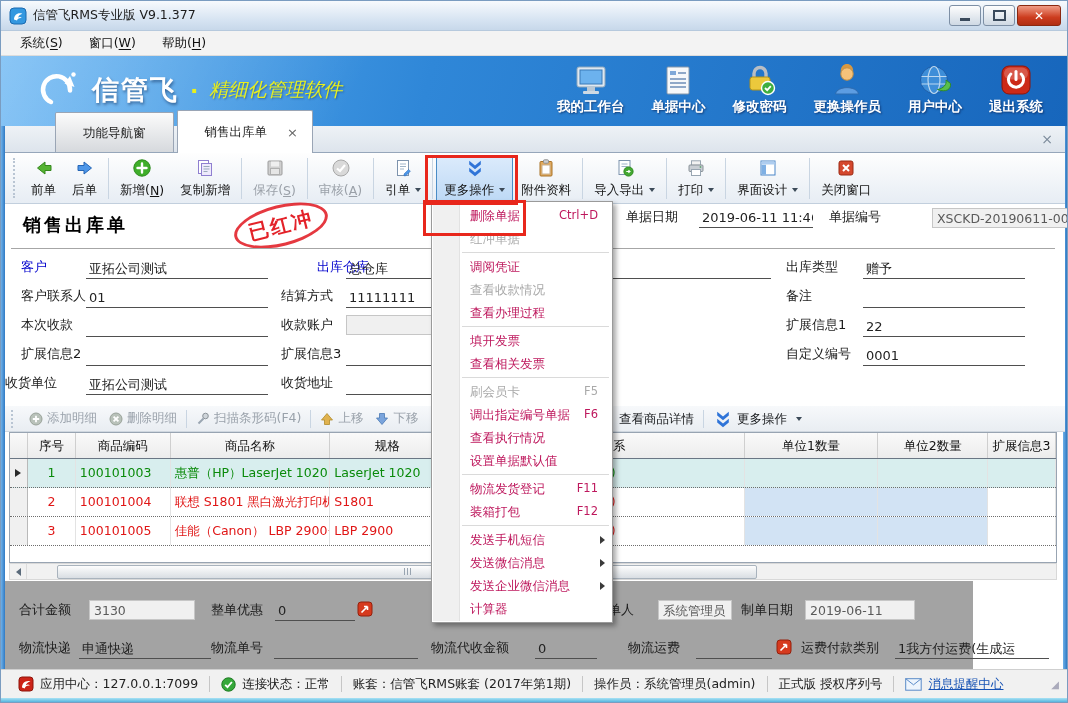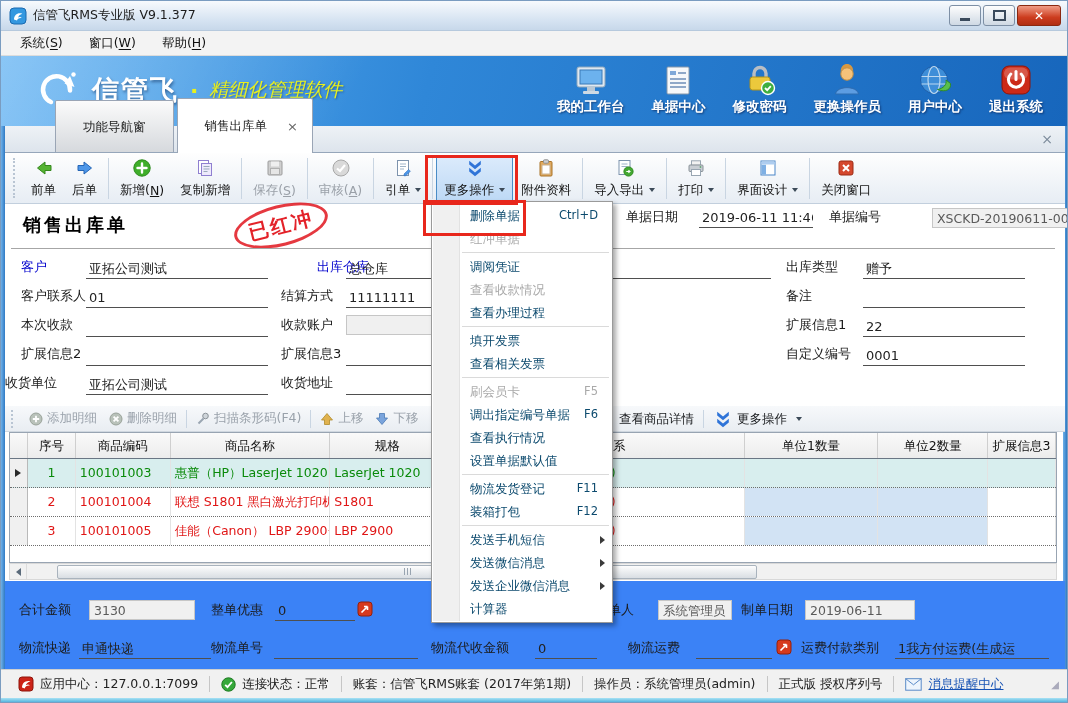--- a/index.html
+++ b/index.html
@@ -21,21 +21,21 @@
   .banner .sheen{position:absolute;left:0;top:0;width:60%;height:100%;background:linear-gradient(115deg,rgba(255,255,255,.28),rgba(255,255,255,0) 55%);}
   .brand{position:absolute;left:36px;top:13px;display:flex;align-items:center;gap:9px;}
   .brandname{font-size:27px;font-weight:bold;color:#fff;letter-spacing:2px;text-shadow:1px 2px 3px rgba(0,20,60,.45);}
   .branddot{color:#e9f01c;font-size:22px;font-weight:bold;margin:0 2px;}
   .slogan{font-size:19px;font-weight:normal;font-style:italic;color:#e9f01c;text-shadow:1px 1px 2px rgba(0,20,60,.4);}
   .bactions{position:absolute;right:24px;top:7px;display:flex;gap:27px;}
   .bact{display:flex;flex-direction:column;align-items:center;gap:1px;}
   .bact .blabel{font-size:13.5px;font-weight:bold;color:#fff;text-shadow:1px 1px 2px rgba(0,10,50,.55);white-space:nowrap;}
   
   .tabstrip{position:absolute;left:4px;top:125px;width:1060px;height:27px;background:linear-gradient(#eef2f6,#dde4ec);border-bottom:1px solid #96a6ba;display:flex;align-items:flex-end;padding-left:50px;box-sizing:border-box;}
-  .tab{height:23px;line-height:23px;padding:14px 27px;font-size:12.5px;color:#222;background:linear-gradient(#fbfbfb,#d6d9dd);border:1px solid #9aa5b5;border-bottom:none;border-radius:2px 2px 0 0;margin-right:3px;}
+  .tab{height:23px;line-height:23px;padding:8px 27px;font-size:12.5px;color:#222;background:linear-gradient(#fbfbfb,#d6d9dd);border:1px solid #9aa5b5;border-bottom:none;border-radius:2px 2px 0 0;margin-right:3px;}
   .tab.active{background:#fff;height:26px;line-height:26px;margin-bottom:-1px;display:flex;align-items:center;gap:20px;padding-right:14px;}
   .tabx{color:#666;font-size:13px;line-height:1;}
   .stripclose{margin-left:auto;align-self:center;margin-right:12px;color:#7b8a9a;font-size:14px;}
   
   .toolbar{position:absolute;left:4px;top:152px;width:1060px;height:51px;background:linear-gradient(#fefefe,#e7edf4);border-bottom:1px solid #c2cfdd;display:flex;align-items:center;padding-left:4px;box-sizing:border-box;}
   .tgrip{width:4px;height:40px;border-left:2px dotted #b9c5d3;margin:0 4px;}
   .tbtn{display:flex;flex-direction:column;align-items:center;justify-content:center;gap:4px;padding:2px 7px;border-radius:2px;border:1px solid transparent;}
   .tbtn .tlblrow{display:flex;align-items:center;font-size:12.5px;color:#141414;white-space:nowrap;}
   .tbtn.disabled .tlblrow{color:#9aa0a8;}
   .tbtn.hl{background:linear-gradient(#dcebfc,#bdd9f5);border-color:#4a8cc6;}
@@ -70,35 +70,35 @@
   .multicell{text-align:right;padding-right:128px;}
   .gfill{display:flex;flex:1;}
   .gfill .fillmarker{width:18px;background:#f2f2f2;border-right:1px solid #c4c4c4;}
   
   .hscroll{position:absolute;left:8px;top:562px;width:1048px;height:17px;background:#f1f1f1;border:1px solid #d8d8d8;box-sizing:border-box;display:flex;align-items:center;}
   .harrow{width:16px;height:100%;border-right:1px solid #dcdcdc;display:flex;align-items:center;justify-content:center;}
   .harrow .tl{width:0;height:0;border-right:5px solid #5a6a7a;border-top:4px solid transparent;border-bottom:4px solid transparent;}
   .hthumb{position:relative;margin-left:30px;width:698px;height:12px;background:linear-gradient(#fdfdfd,#d9dee3);border:1px solid #a9b3bd;border-radius:2px;}
   .hthumb i{position:absolute;left:50%;top:2px;width:1px;height:7px;background:#98a4b0;box-shadow:-3px 0 #98a4b0,3px 0 #98a4b0;}
   
-  .footer{position:absolute;left:4px;top:580px;width:1060px;height:88px;background:#3b82f6;}
+  .footer{position:absolute;left:4px;top:580px;width:968px;height:88px;background:#a3a3a3;}
   .footer .flabel{line-height:22px;}
   .redtool{position:absolute;width:16px;height:16px;}
   
   .statusbar{position:absolute;left:0;top:668px;width:100%;height:29px;background:#f1f1f1;border-top:1px solid #cfcfcf;display:flex;align-items:center;padding:0 6px;box-sizing:border-box;}
   .sbi{display:flex;align-items:center;gap:6px;font-size:12.5px;color:#222;padding:0 11px;white-space:nowrap;}
   .sbi.link{color:#1652b4;text-decoration:underline;}
   .sbsep{width:1px;height:16px;background:#c6c6c6;}
   .sgrip{margin-left:auto;margin-right:2px;color:#aab;font-size:10px;}
   .bottomstrip{position:absolute;left:0;top:697px;width:100%;height:6px;background:linear-gradient(#a8e2f4,#2f9fd4);}
   .sideborder{position:absolute;top:125px;width:4px;height:572px;background:linear-gradient(90deg,#6fb0e8,#2f7ac4);}
   
   .ctxmenu{position:absolute;left:430px;top:200px;width:182px;background:#fff;border:1px solid #9a9a9a;box-shadow:3px 3px 5px rgba(0,0,0,.35);padding:2px 0;z-index:100;box-sizing:border-box;}
   .ctxgutter{position:absolute;left:1px;top:1px;bottom:1px;width:26px;background:#f0f0f0;border-right:1px solid #e2e2e2;}
-  .mi{position:relative;height:23px;line-height:23px;padding-left:38px;font-size:12.5px;color:#0c4a6e;white-space:nowrap;}
+  .mi{position:relative;height:23px;line-height:23px;padding-left:38px;font-size:12.5px;color:#be185d;white-space:nowrap;}
   .mi .sc{position:absolute;right:14px;top:0;font-size:11.5px;}
   .mi.dis{color:#a9a9a9;}
   .mi .sub{position:absolute;right:7px;top:7.5px;width:0;height:0;border-left:5px solid #3a3a3a;border-top:4px solid transparent;border-bottom:4px solid transparent;}
   .msep{height:1px;background:#dadada;margin:2px 3px 2px 30px;}
   
   .annbox{position:absolute;border:3px solid #e8271c;z-index:200;pointer-events:none;}
   .icon svg{display:block;}
 </style>
 </head>
 <body>

